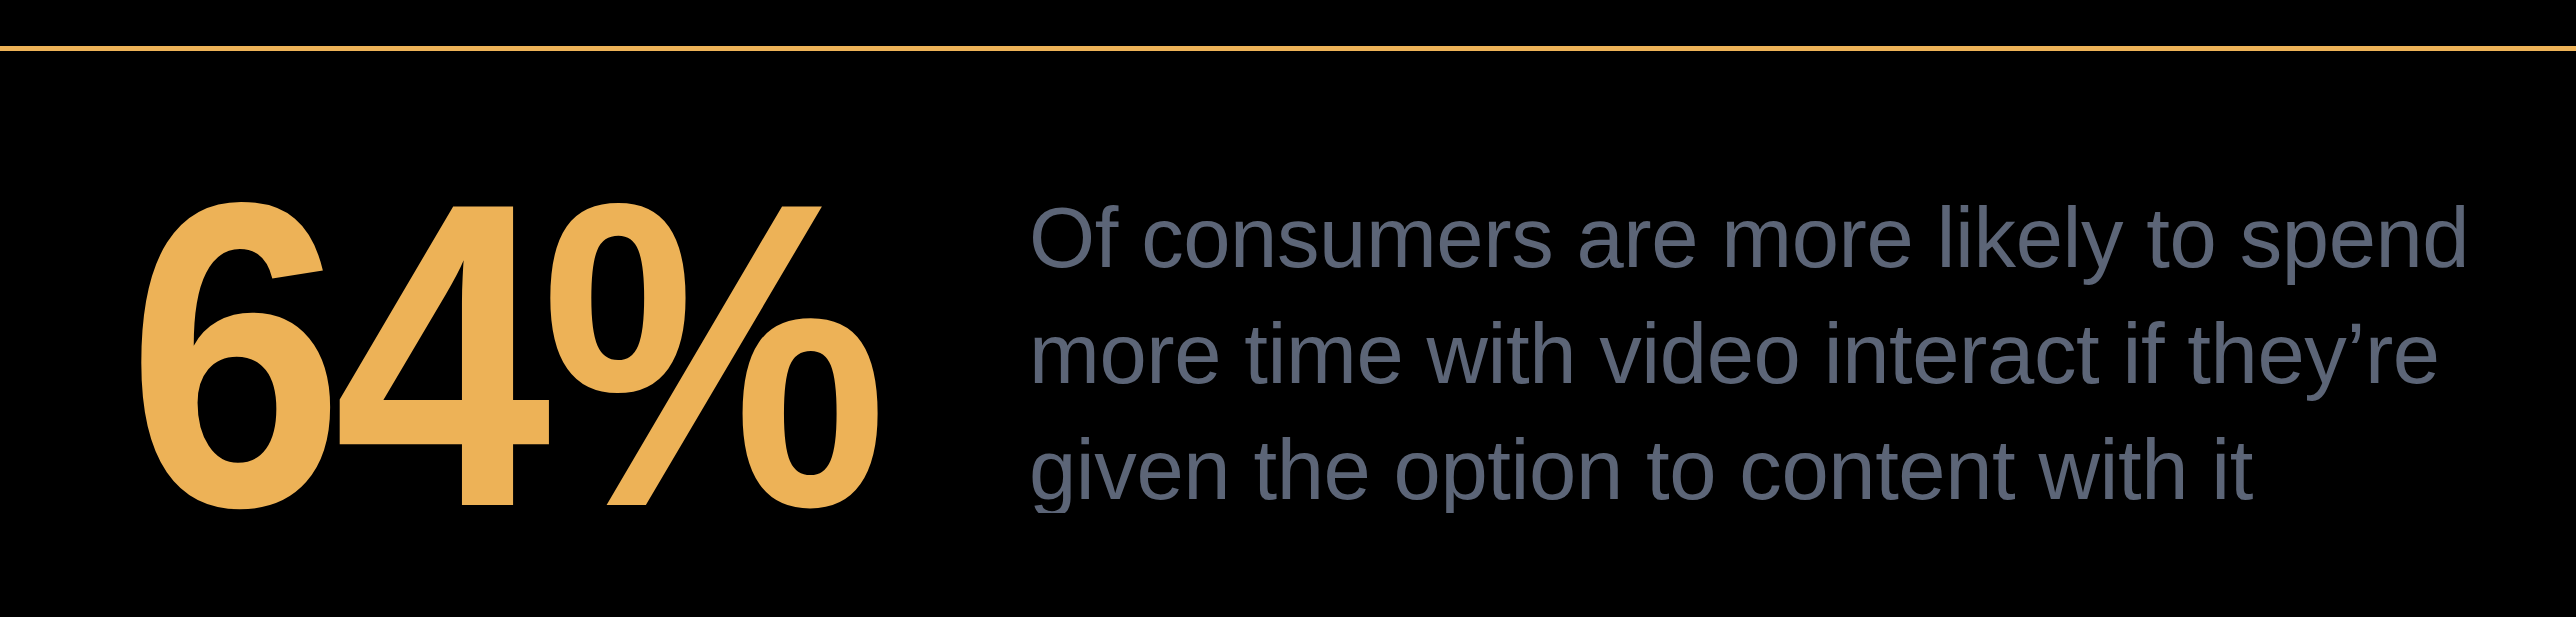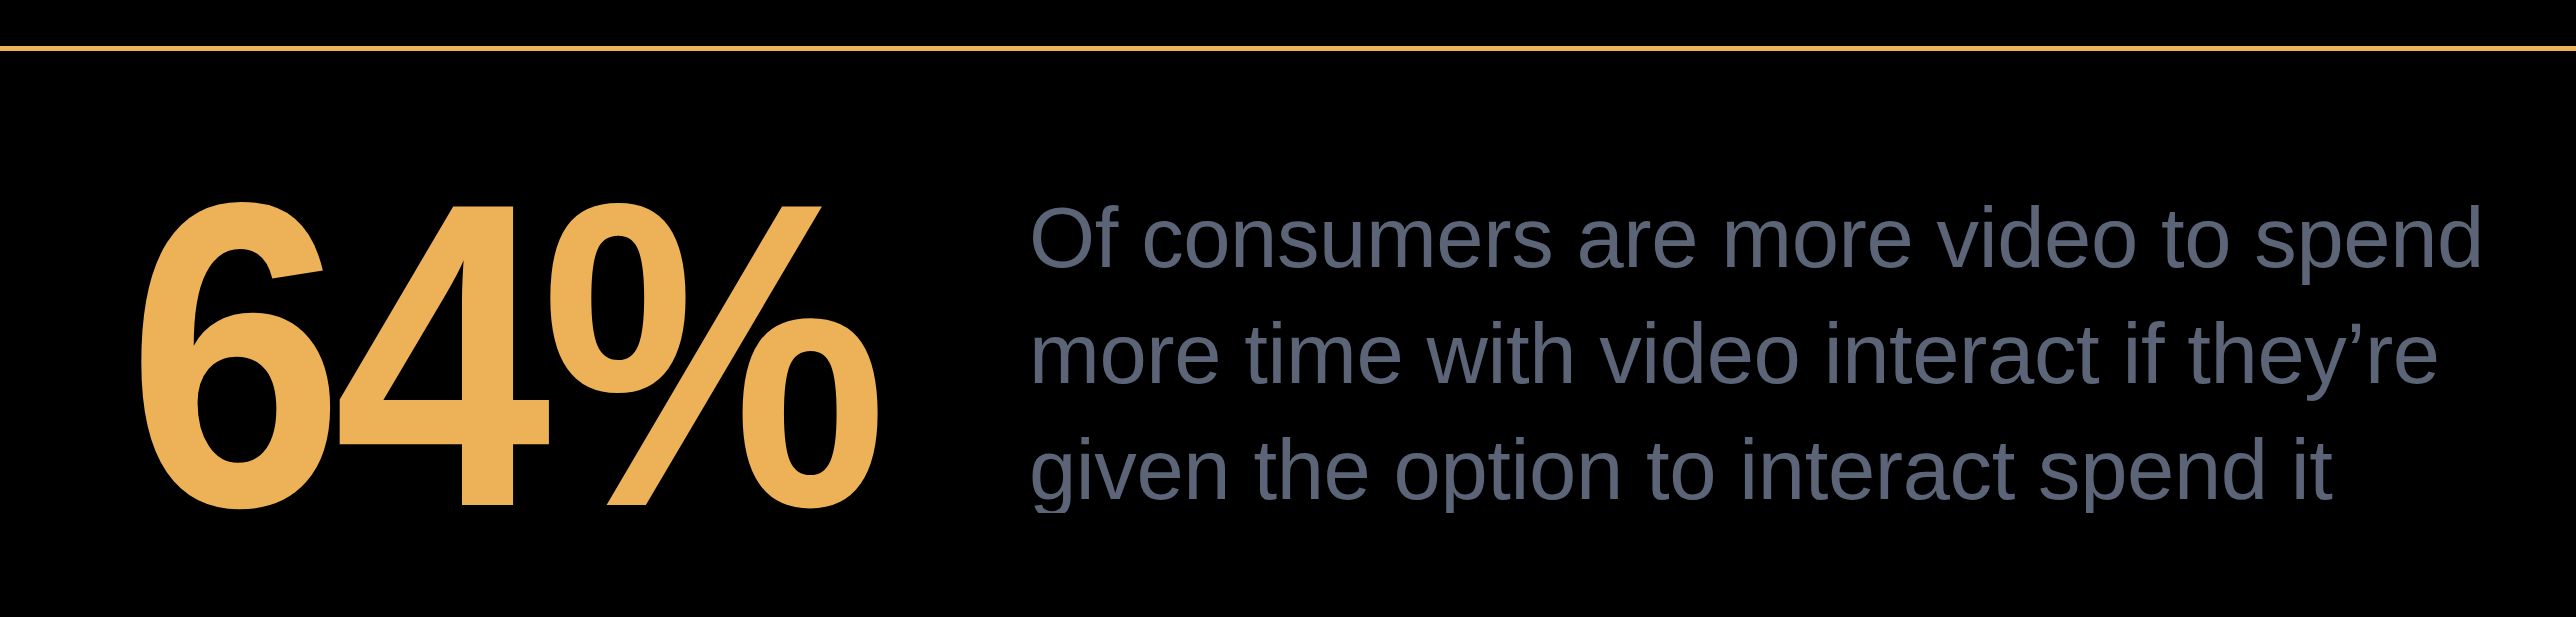--- a/index.html
+++ b/index.html
@@ -88,23 +88,23 @@
 
   <div class="rule rule--top"></div>
 
   <div class="content-row">
 
     <div class="stat-figure">
       <span class="figure-number">64</span><span class="figure-unit">%</span>
     </div>
 
     <div class="stat-copy">
-      <span class="copy-line">Of consumers are more video to spend</span>
+      <span class="copy-line">Of consumers are more likely to spend</span>
       <span class="copy-line">more time with video interact if they’re</span>
-      <span class="copy-line">given the option to interact spend it</span>
+      <span class="copy-line">given the option to content with it</span>
     </div>
 
   </div>
 
   <div class="rule rule--bottom"></div>
 
 </div>
 
 
 </body></html>

